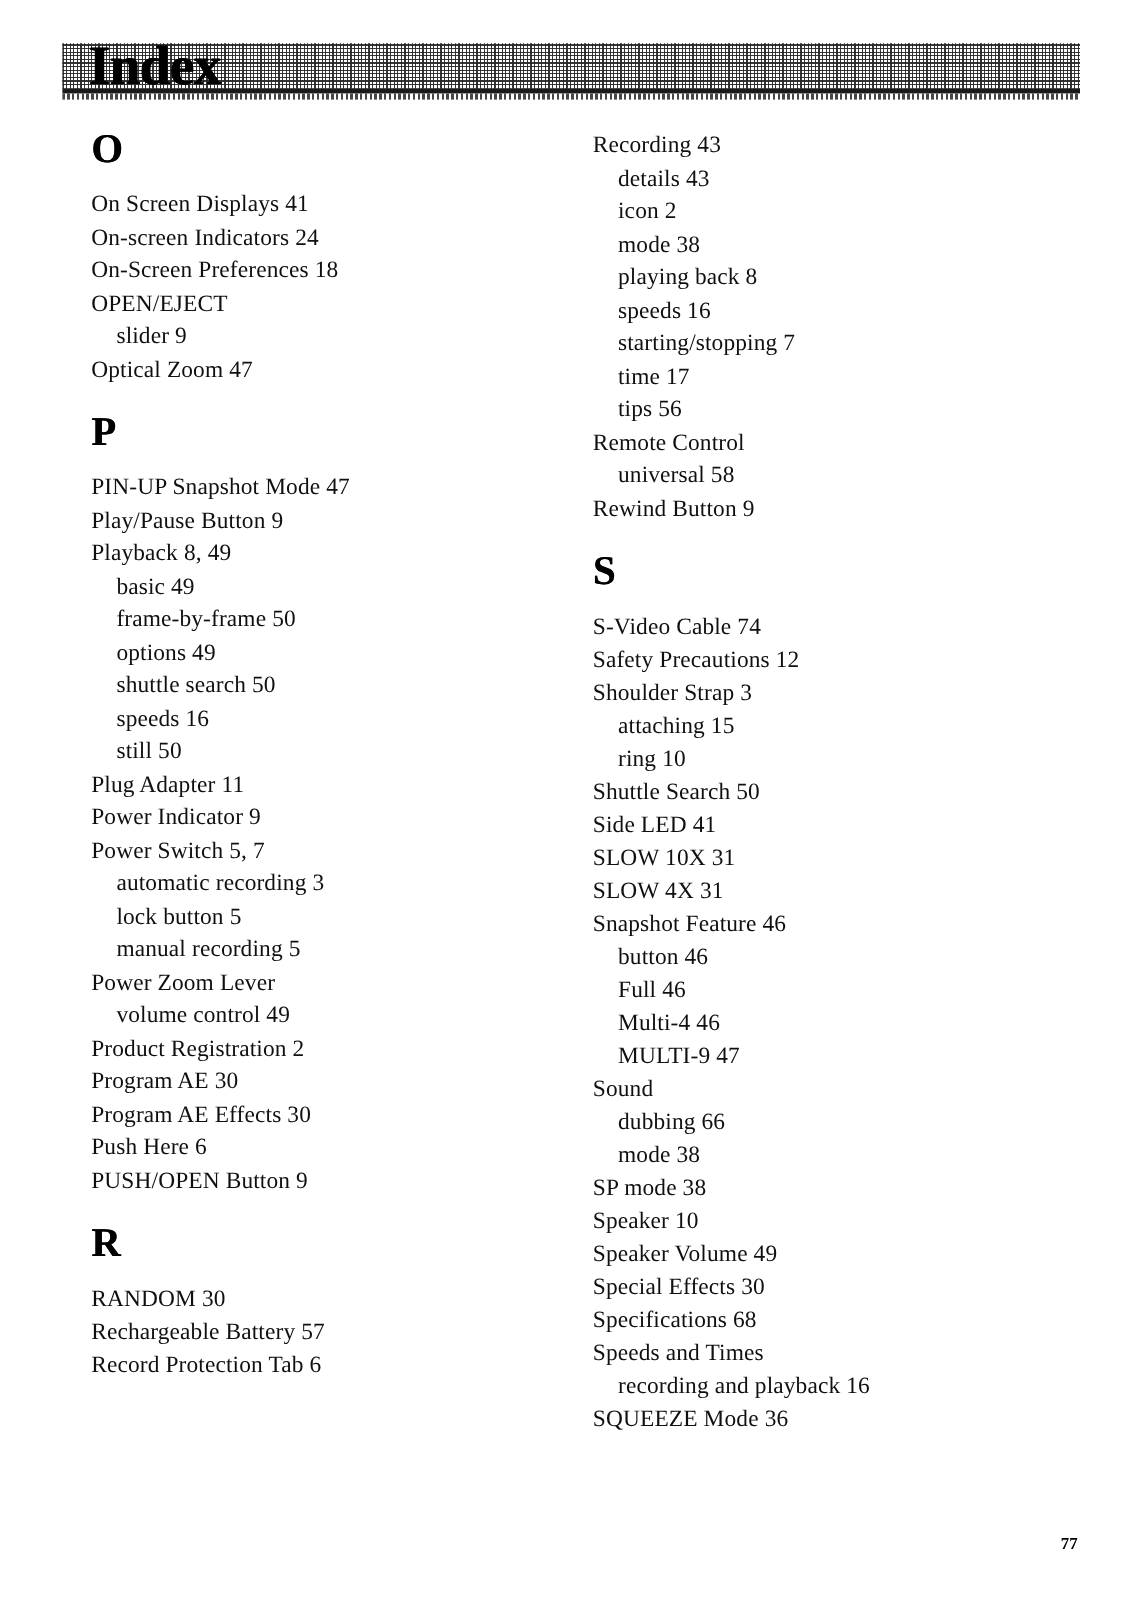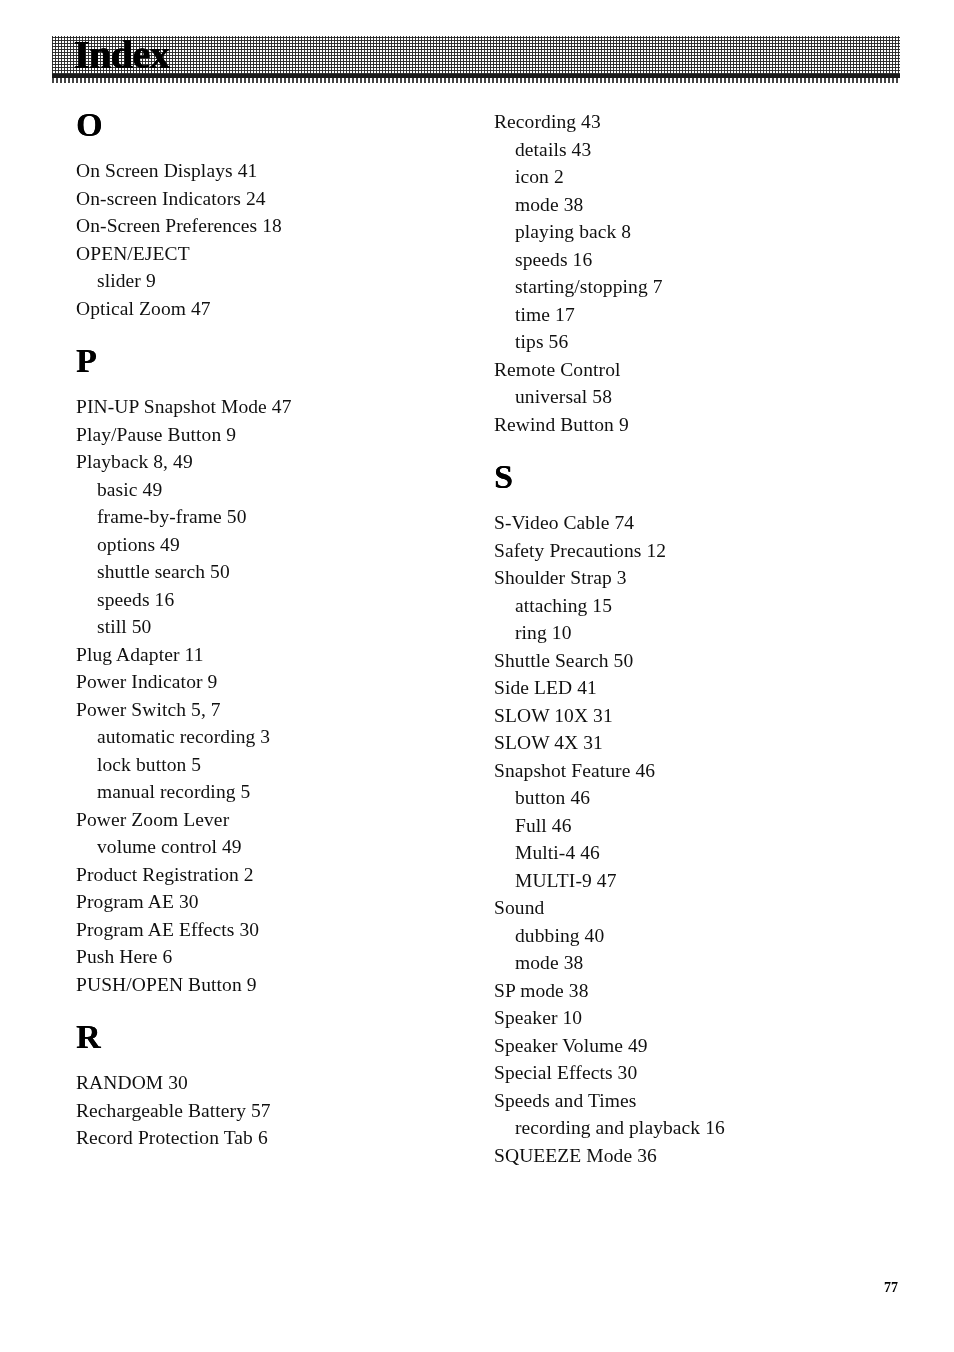--- a/index.html
+++ b/index.html
@@ -61,21 +61,21 @@
         rgba(0,0,0,0.9) 0px, rgba(0,0,0,0.9) 2px,
         rgba(0,0,0,0) 2px, rgba(0,0,0,0) 4px);
     opacity: 0.8;
   }
   #header-title {
     position: absolute;
     left: 22px;
     top: -3px;
     font-family: "Liberation Serif", "DejaVu Serif", serif;
     font-weight: bold;
-    font-size: 40px;
+    font-size: 46px;
     line-height: 44px;
     letter-spacing: -0.5px;
     color: #000000;
     text-shadow: 0.4px 0 0 #000, -0.4px 0 0 #000;
     white-space: nowrap;
   }
 
   
   .column {
     position: absolute;
@@ -219,26 +219,27 @@
         <li class="entry">Shuttle Search  50</li>
         <li class="entry">Side LED  41</li>
         <li class="entry">SLOW 10X  31</li>
         <li class="entry">SLOW 4X  31</li>
         <li class="entry">Snapshot Feature  46</li>
         <li class="entry sub">button  46</li>
         <li class="entry sub">Full  46</li>
         <li class="entry sub">Multi-4  46</li>
         <li class="entry sub">MULTI-9  47</li>
         <li class="entry">Sound</li>
-        <li class="entry sub">dubbing  40</li>
+        <li class="entry sub">dubbing  66</li>
         <li class="entry sub">mode  38</li>
         <li class="entry">SP mode  38</li>
         <li class="entry">Speaker  10</li>
         <li class="entry">Speaker Volume  49</li>
         <li class="entry">Special Effects  30</li>
+        <li class="entry">Specifications  68</li>
         <li class="entry">Speeds and Times</li>
         <li class="entry sub">recording and playback  16</li>
         <li class="entry">SQUEEZE Mode  36</li>
       </ul>
     </div>
   </div>
 
 <div id="page-number">77</div>
 
 </body></html>

